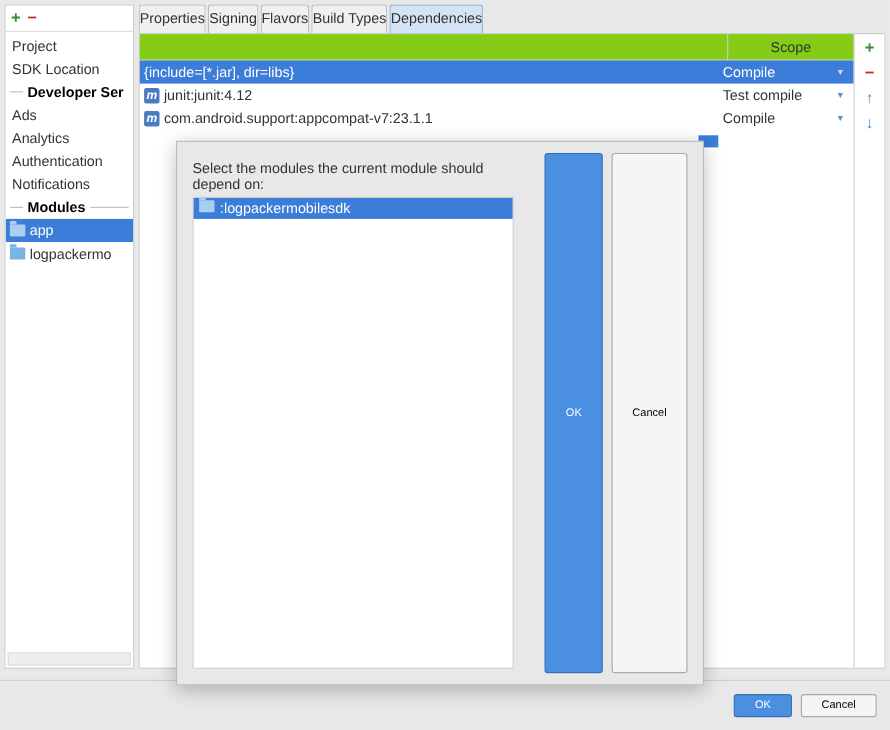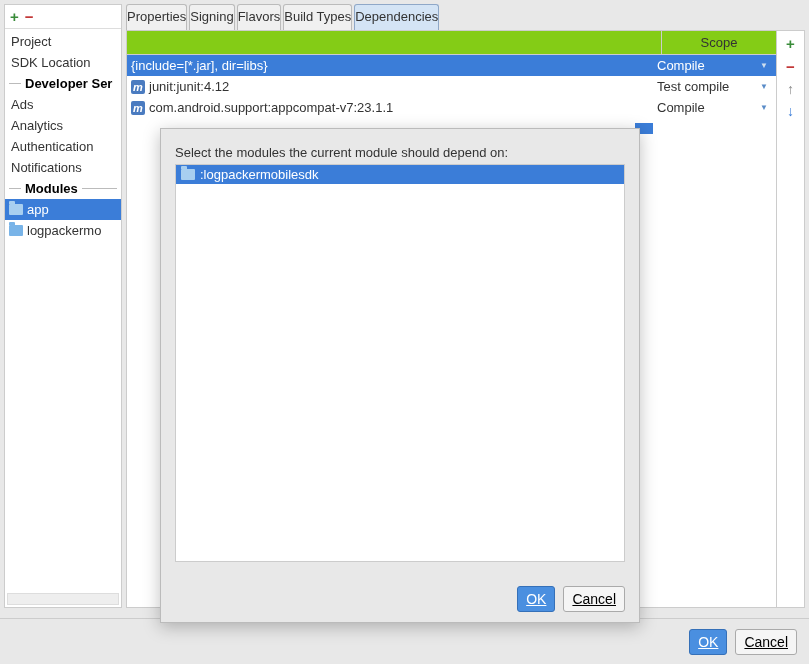--- a/index.html
+++ b/index.html
@@ -215,63 +215,61 @@
       height: 46px;
       background: #e8e8e8;
       border-top: 1px solid #ccc;
       display: flex;
       justify-content: flex-end;
       align-items: center;
       padding-right: 12px;
       gap: 8px;
     }
     .btn {
-      padding: 4px 8px;
+      padding: 4px 18px;
       border: 1px solid #aaa;
       border-radius: 3px;
       background: #f5f5f5;
       cursor: pointer;
-      font-size: 14px;
-      text-decoration: underline;
+      font-size: 10px;
     }
     .btn.primary {
       background: #4a8fe0;
       border-color: #3570b8;
       color: #fff;
     }
     
     .dialog {
       position: absolute;
       left: 160px;
       top: 128px;
       width: 480px;
       height: 495px;
       background: #e8e8e8;
       border: 1px solid #bbb;
       box-shadow: 0 4px 16px rgba(0,0,0,0.25);
       display: flex;
-      flex-direction: column;
+      flex-direction: row;
     }
     .dialog-body {
       flex: 1;
       padding: 14px;
       display: flex;
       flex-direction: column;
     }
     .dialog-label {
       padding: 2px 0 4px 0;
     }
     .dialog-list {
       flex: 1;
       background: #fff;
       border: 1px solid #ccc;
     }
     .dialog-list-item {
       display: flex;
-      align-items: center;
       gap: 5px;
       padding: 2px 5px;
       cursor: pointer;
     }
     .dialog-list-item.selected {
       background: #3b7dd8;
       color: #fff;
     }
     .dialog-footer {
       display: flex;

